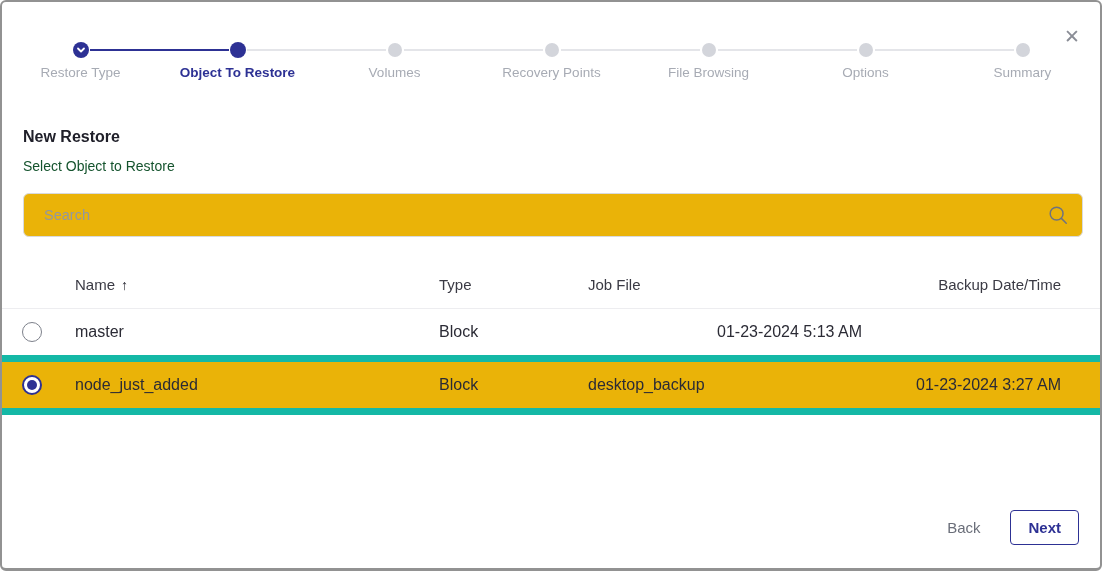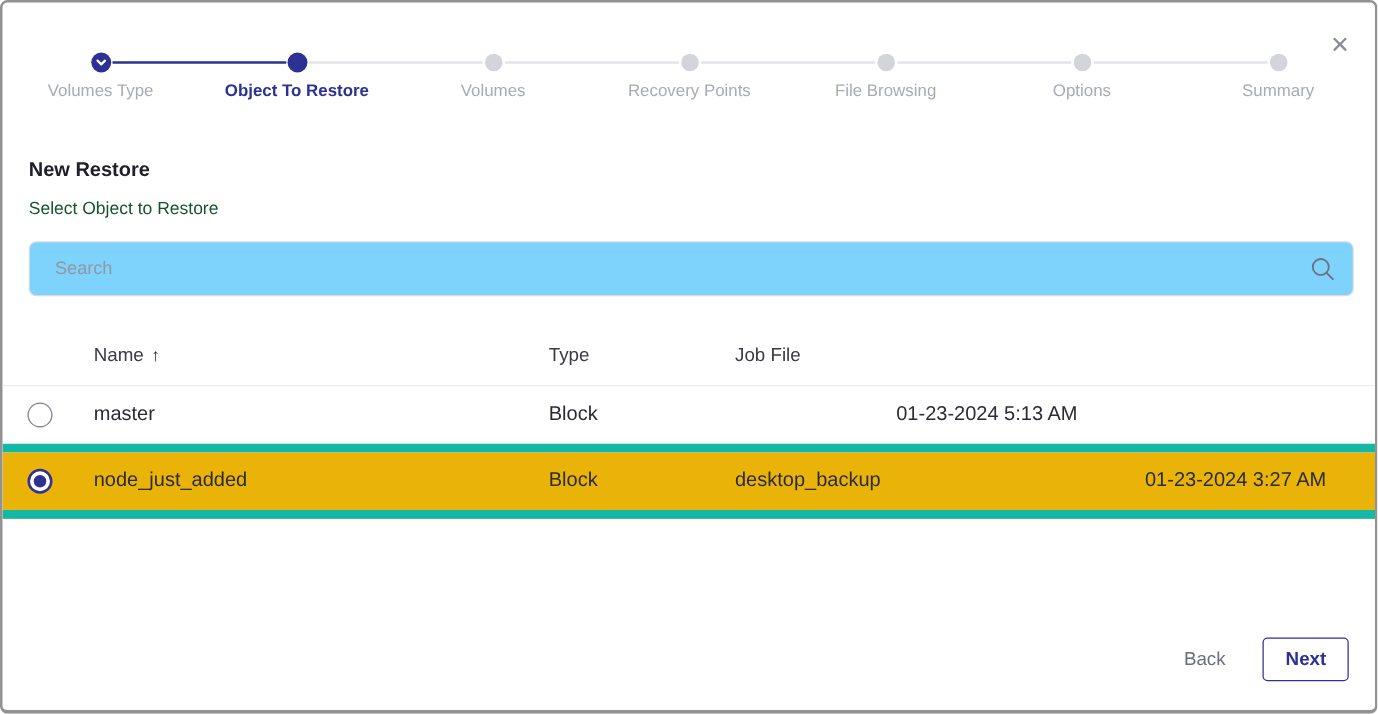--- a/index.html
+++ b/index.html
@@ -77,21 +77,21 @@
   .search-wrap {
     position:absolute; left:21px; top:191px;
     width:1060px; height:44px;
   }
   .search-input {
     width:100%; height:100%;
     border:1px solid #d8dade; border-radius:6px;
     padding:0 48px 0 20px;
     font-size:14.5px; color:#2c2c36;
     font-family:"Liberation Sans", sans-serif;
-    outline:none; background:#7dd3fc;
+    outline:none; background:#eab308;
   }
   .search-input::placeholder { color:#9297a1; }
   .search-icon {
     position:absolute; right:14px; top:50%;
     transform:translateY(-50%);
     width:22px; height:22px;
     display:flex; align-items:center; justify-content:center;
   }
 
   
@@ -160,21 +160,21 @@
   <div class="stepper">
 
     <div class="step step--done">
       <div class="dot-row">
           <div class="dot">
         <svg width="12" height="12" viewBox="0 0 16 16" fill="none" stroke="#ffffff" stroke-width="2.4" stroke-linecap="round" stroke-linejoin="round">
               <polyline points="4,6 8,10 12,6"></polyline>
             </svg>
       </div>
         </div>
-      <div class="step-label">Volumes Type</div>
+      <div class="step-label">Restore Type</div>
     </div>
 
     <div class="step step--active">
       <div class="dot-row">
           <div class="dot"></div>
         </div>
       <div class="step-label">Object To Restore</div>
     </div>
 
     <div class="step">
@@ -229,20 +229,21 @@
 
   <div class="table">
 
     <div class="trow thead">
       <div class="cell radio-cell"></div>
       <div class="cell">
         <span>Name</span><span class="sort-arrow">↑</span>
       </div>
       <div class="cell">Type</div>
       <div class="cell">Job File</div>
+      <div class="cell cell-date">Backup Date/Time</div>
     </div>
 
     <div class="trow tbody-row">
       <div class="radio-cell">
           <span class="radio"></span>
         </div>
       <div class="cell">master</div>
       <div class="cell">Block</div>
       <div class="cell cell-date">01-23-2024 5:13 AM</div>
     </div>

